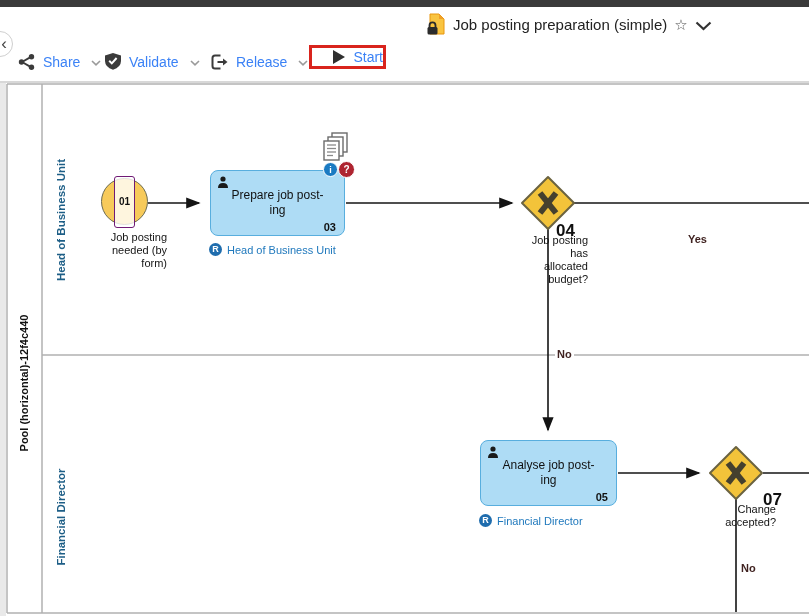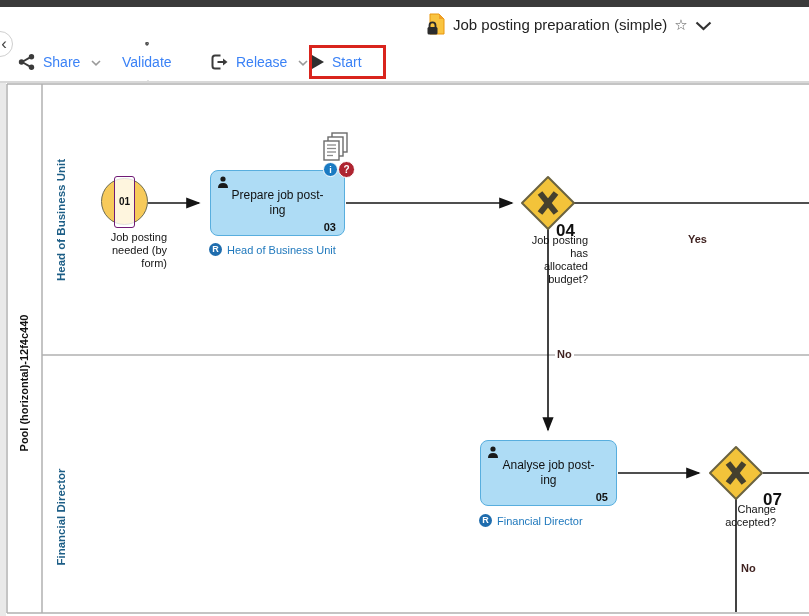--- a/index.html
+++ b/index.html
@@ -17,22 +17,22 @@
   .star{font-size:15px;color:#555;line-height:1;cursor:pointer;}
   .title-chevron{margin-top:3px;cursor:pointer;}
   .toolbar{position:absolute;left:0;top:42px;width:809px;height:39px;background:#fff;border-bottom:2px solid #d8d8d8;z-index:25;}
   .tb-btn{position:absolute;top:0;height:39px;display:flex;align-items:center;gap:8px;cursor:pointer;}
   .tb-label{font-size:14px;color:#3b82f6;}
   .tb-chevron{margin-left:3px;margin-top:2px;}
   .back-btn{position:absolute;left:-13px;top:31px;width:26px;height:26px;border-radius:50%;
     background:#fff;border:1px solid #cfcfcf;z-index:40;display:flex;align-items:center;justify-content:flex-end;
     padding-right:5px;box-sizing:border-box;cursor:pointer;}
   .back-glyph{font-size:17px;color:#444;line-height:1;margin-top:-2px;}
-  .start-box{position:absolute;left:309px;top:3px;width:77px;height:34px;border:3px solid #d9241d;
-    box-sizing:border-box;display:flex;align-items:center;justify-content:flex-start;gap:8px;}
+  .start-box{position:absolute;left:309px;top:3px;width:77px;height:24px;border:3px solid #d9241d;
+    box-sizing:border-box;display:flex;align-items:center;justify-content:flex-end;gap:8px;}
   
   .left-strip{position:absolute;left:0;top:57px;width:6px;height:559px;background:#e9e9e9;z-index:20;}
   .stage{position:absolute;left:0;top:0;width:809px;height:616px;z-index:1;}
   svg.overlay{position:absolute;left:0;top:0;z-index:2;}
   
   .vband{position:absolute;display:flex;align-items:center;justify-content:center;z-index:3;}
   .vband>span{transform:rotate(-90deg);white-space:nowrap;font-weight:bold;}
   .pool-band>span{font-size:11px;color:#111;}
   .lane-band>span{font-size:11.5px;color:#1d5e86;}
   
@@ -217,21 +217,21 @@
         </g>
       <circle cx="13.5" cy="2.8" r="2.7" fill="#3b3b3b"></circle>
       <circle cx="3.5" cy="8" r="2.7" fill="#3b3b3b"></circle>
       <circle cx="13.5" cy="13.2" r="2.7" fill="#3b3b3b"></circle>
     </svg>
     <span class="tb-label">Share</span>
     <svg class="tb-chevron" width="10" height="6" viewBox="0 0 10 6">
       <polyline points="1,1 5,4.8 9,1" fill="none" stroke="#9a9a9a" stroke-width="1.6"></polyline>
     </svg>
   </div>
-  <div class="tb-btn" style="left:122px;flex-direction:column;">
+  <div class="tb-btn" style="left:105px;">
     <svg width="16" height="17" viewBox="0 0 16 17">
       <path d="M8 0 L16 2.5 V8 q0 6-8 8.8 Q0 14 0 8 V2.5 z" fill="#3b3b3b"></path>
       <polyline points="4.2,7.8 6.8,10.4 11.6,5" fill="none" stroke="#fff" stroke-width="2"></polyline>
     </svg>
     <span class="tb-label">Validate</span>
     <svg class="tb-chevron" width="10" height="6" viewBox="0 0 10 6">
       <polyline points="1,1 5,4.8 9,1" fill="none" stroke="#9a9a9a" stroke-width="1.6"></polyline>
     </svg>
   </div>
   <div class="tb-btn" style="left:211px;">

